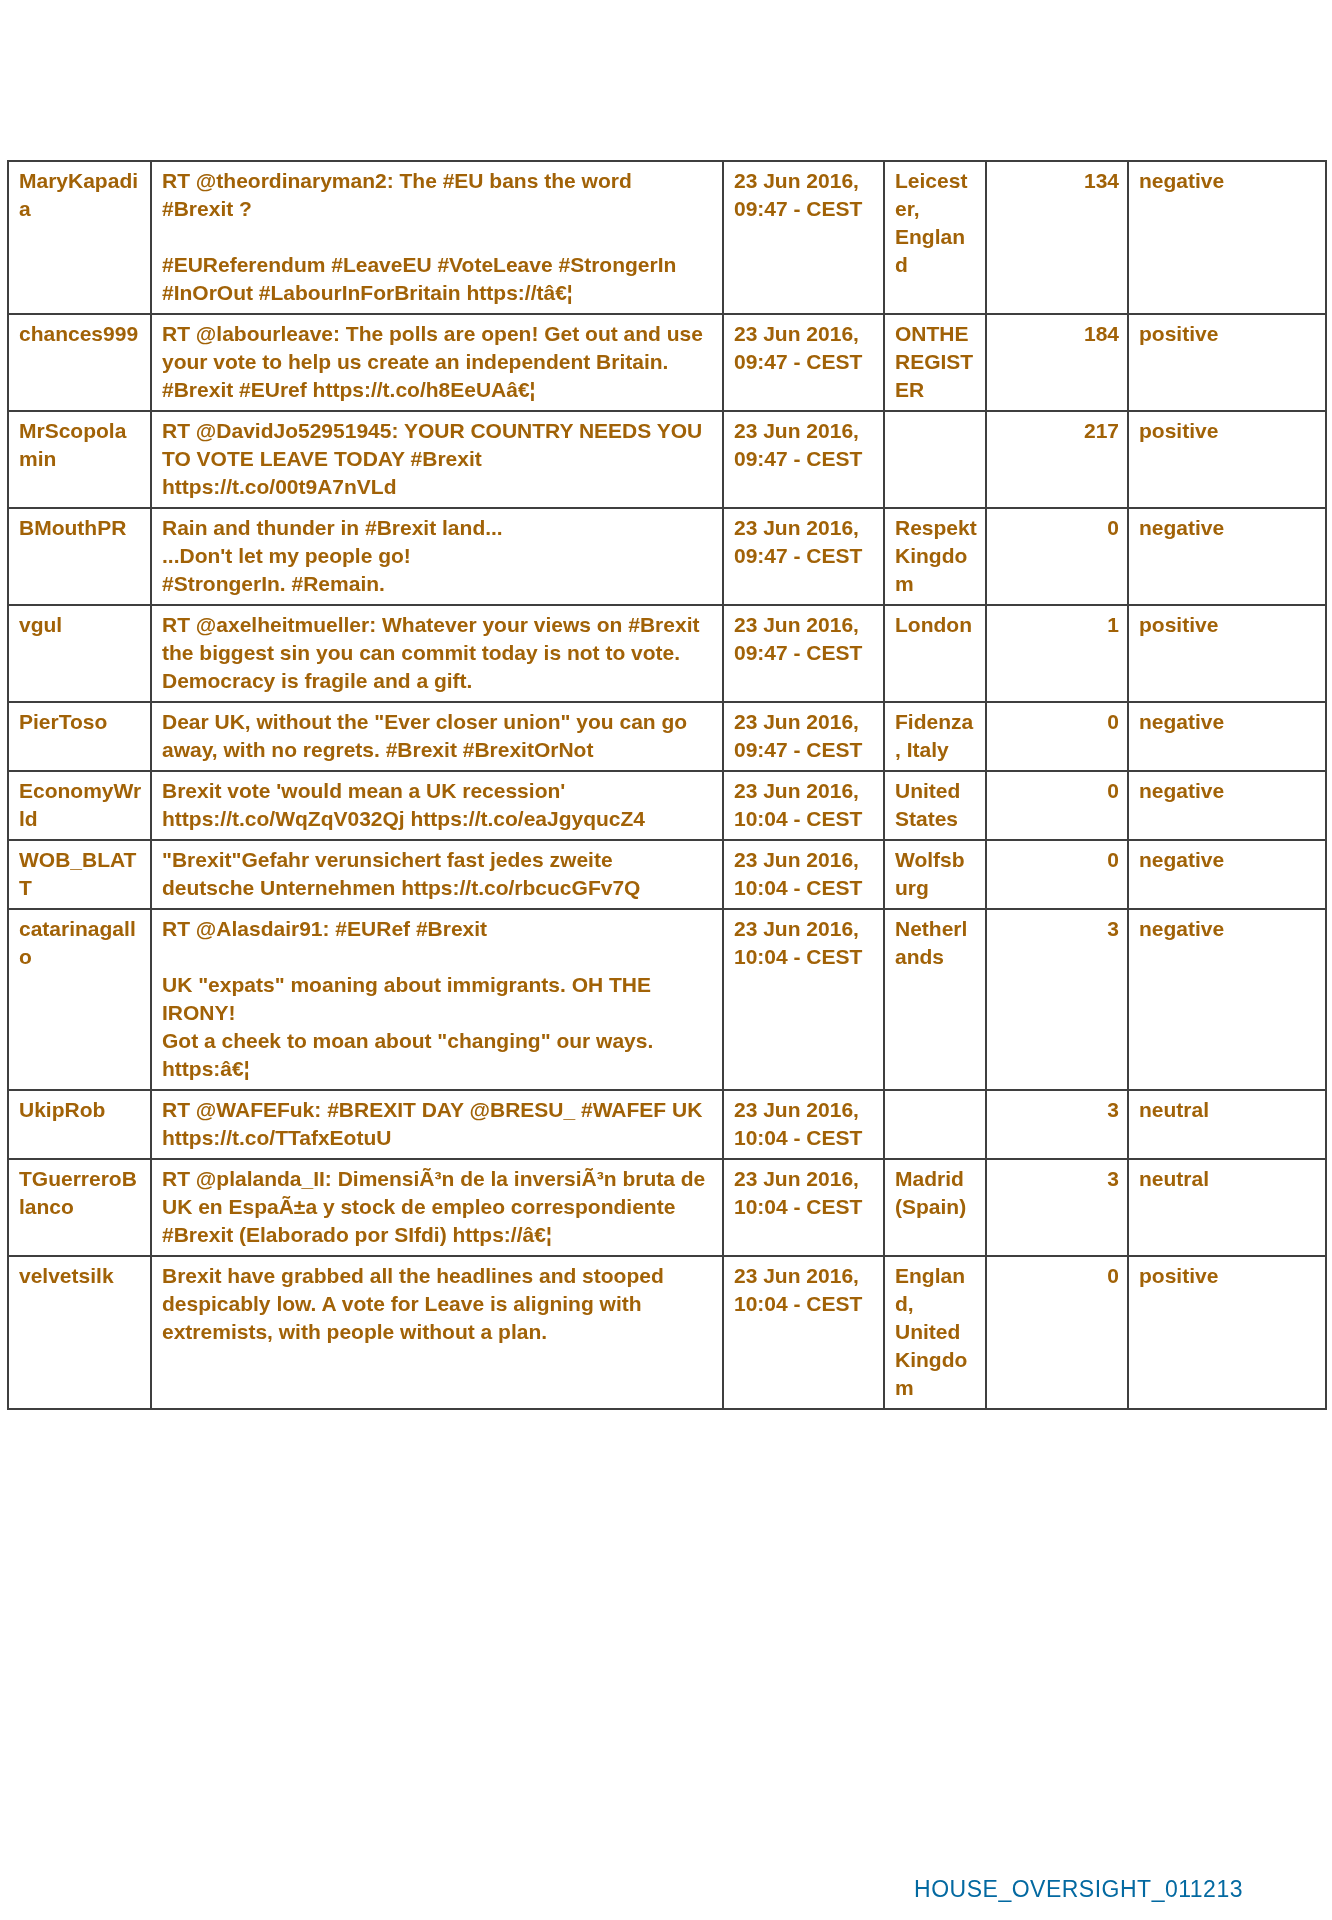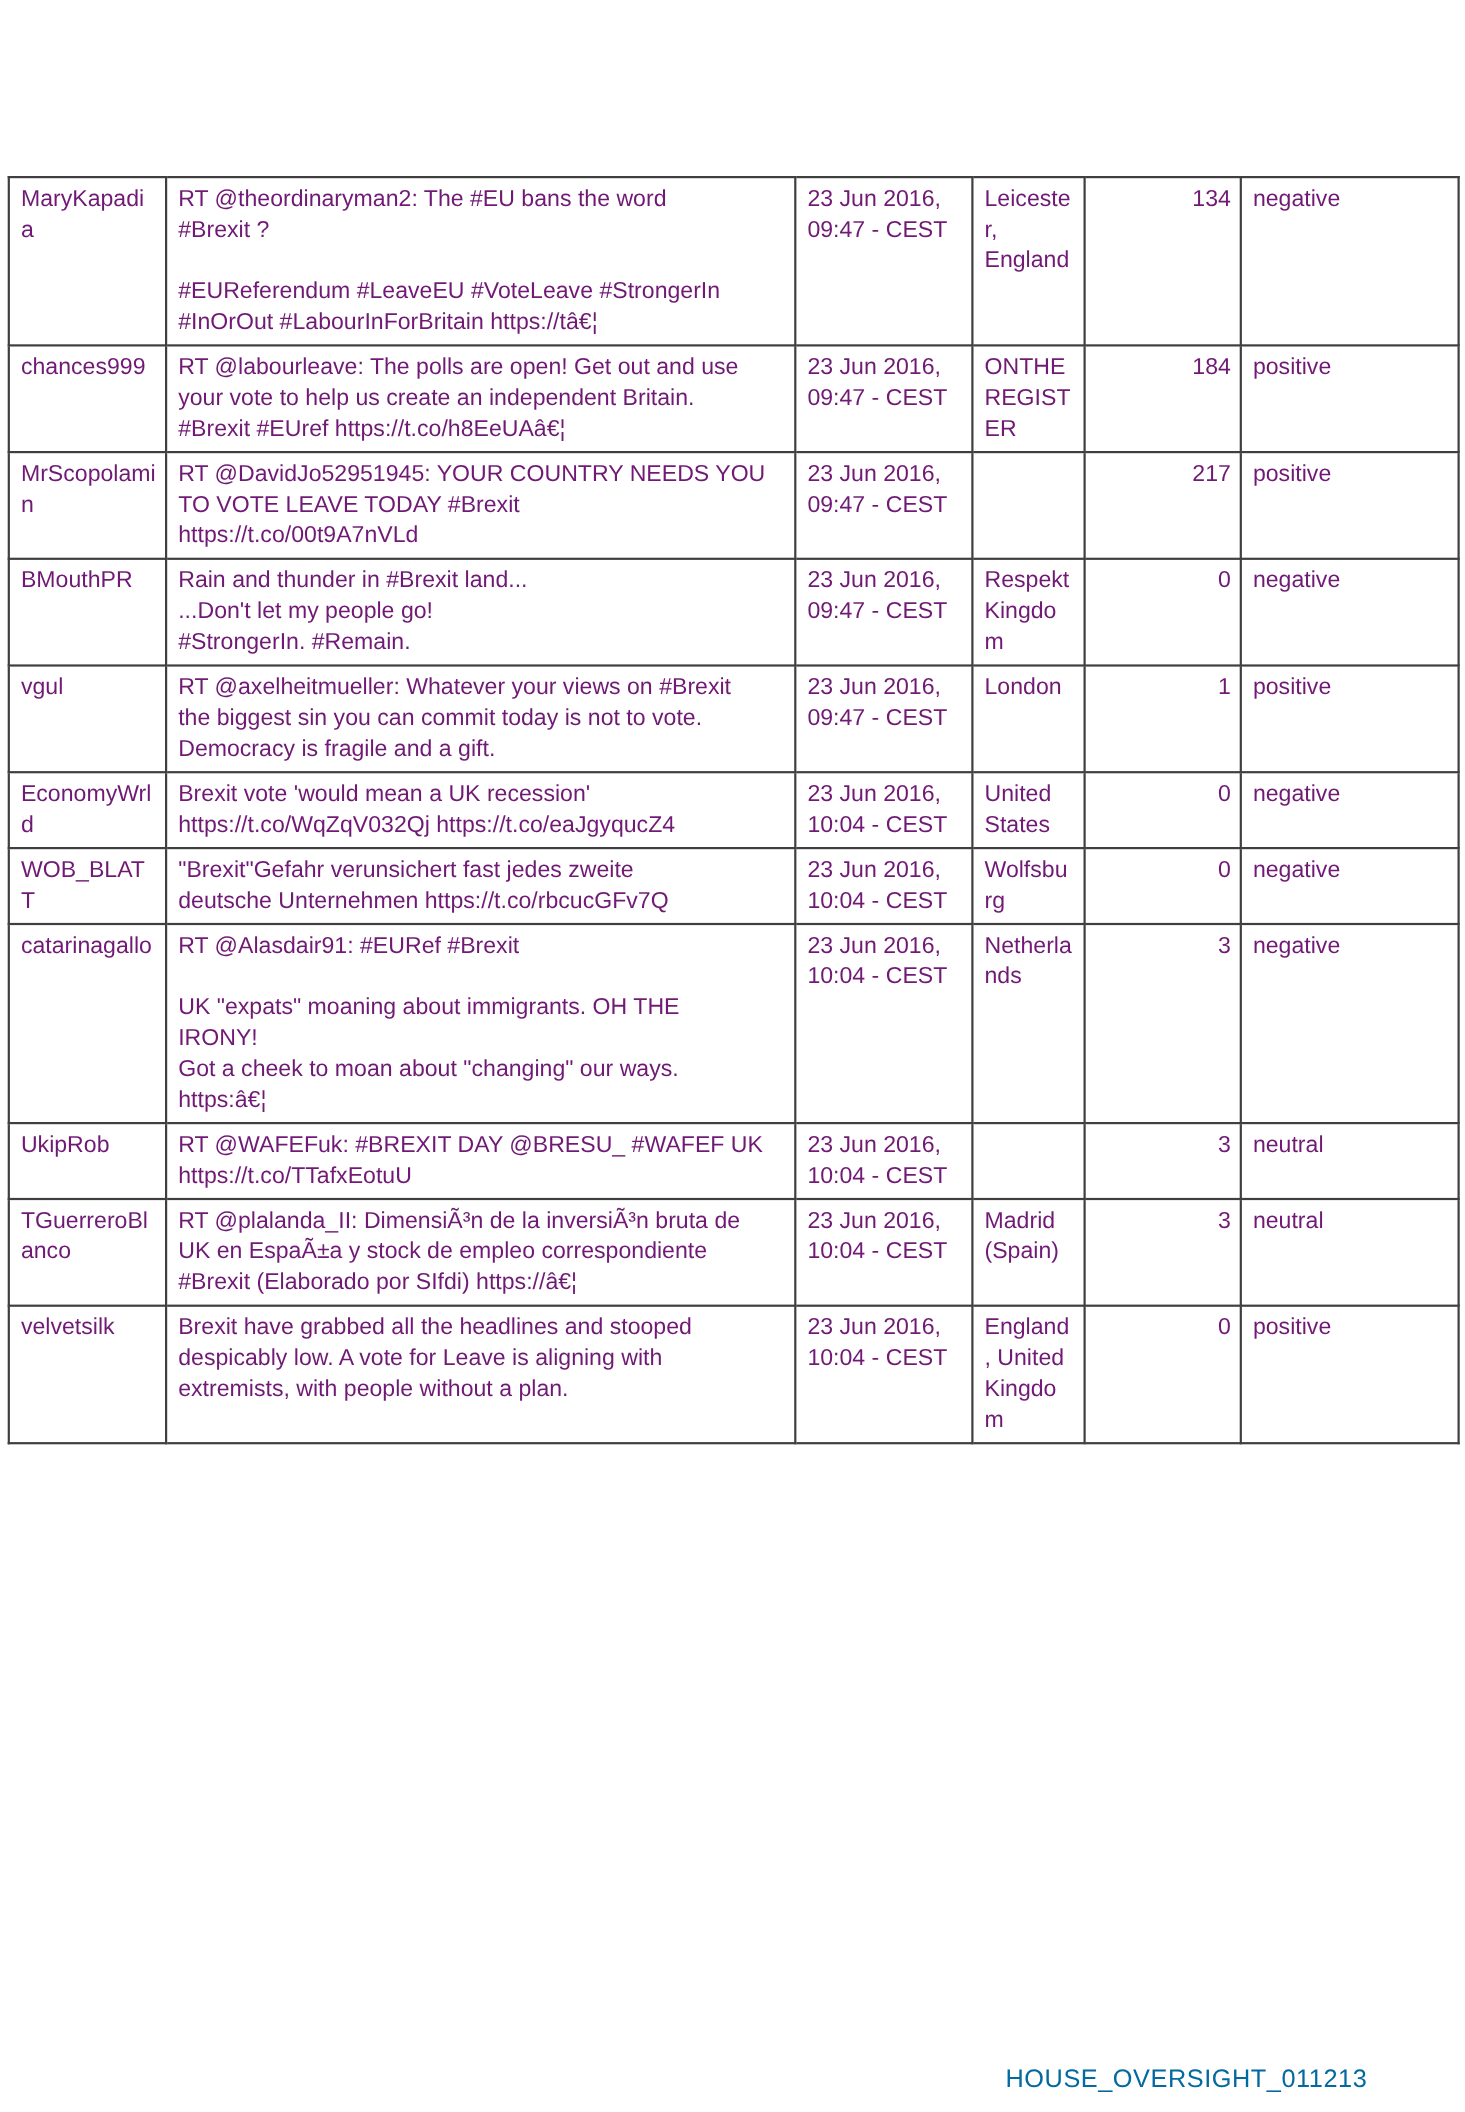--- a/index.html
+++ b/index.html
@@ -24,21 +24,22 @@
   }
   table.tweet-table {
     position: absolute;
     top: 160px;
     left: 7px;
     border-collapse: collapse;
     table-layout: fixed;
     width: 1318px;
     font-size: 21px;
     line-height: 28px;
-    color: #701a75;
+    color: #a16207;
+    font-weight: bold;
   }
   table.tweet-table td {
     border: 2px solid #3f3f3f;
     vertical-align: top;
     padding: 5px 8px 6px 10px;
     overflow: hidden;
   }
   td.cell-username {
     padding-right: 19px;
     word-break: break-all;
@@ -137,20 +138,29 @@
       <td class="cell-username">vgul</td>
       <td class="cell-tweet">RT @axelheitmueller: Whatever your views on #Brexit
 the biggest sin you can commit today is not to vote.
 Democracy is fragile and a gift.</td>
       <td class="cell-datetime">23 Jun 2016, 09:47 - CEST</td>
       <td class="cell-location">London</td>
       <td class="cell-count">1</td>
       <td class="cell-sentiment">positive</td>
     </tr>
         <tr>
+      <td class="cell-username">PierToso</td>
+      <td class="cell-tweet">Dear UK, without the "Ever closer union" you can go
+away, with no regrets. #Brexit #BrexitOrNot</td>
+      <td class="cell-datetime">23 Jun 2016, 09:47 - CEST</td>
+      <td class="cell-location">Fidenza, Italy</td>
+      <td class="cell-count">0</td>
+      <td class="cell-sentiment">negative</td>
+    </tr>
+        <tr>
       <td class="cell-username">EconomyWrld</td>
       <td class="cell-tweet">Brexit vote 'would mean a UK recession'
 https://t.co/WqZqV032Qj https://t.co/eaJgyqucZ4</td>
       <td class="cell-datetime">23 Jun 2016, 10:04 - CEST</td>
       <td class="cell-location">United States</td>
       <td class="cell-count">0</td>
       <td class="cell-sentiment">negative</td>
     </tr>
         <tr>
       <td class="cell-username">WOB_BLATT</td>

